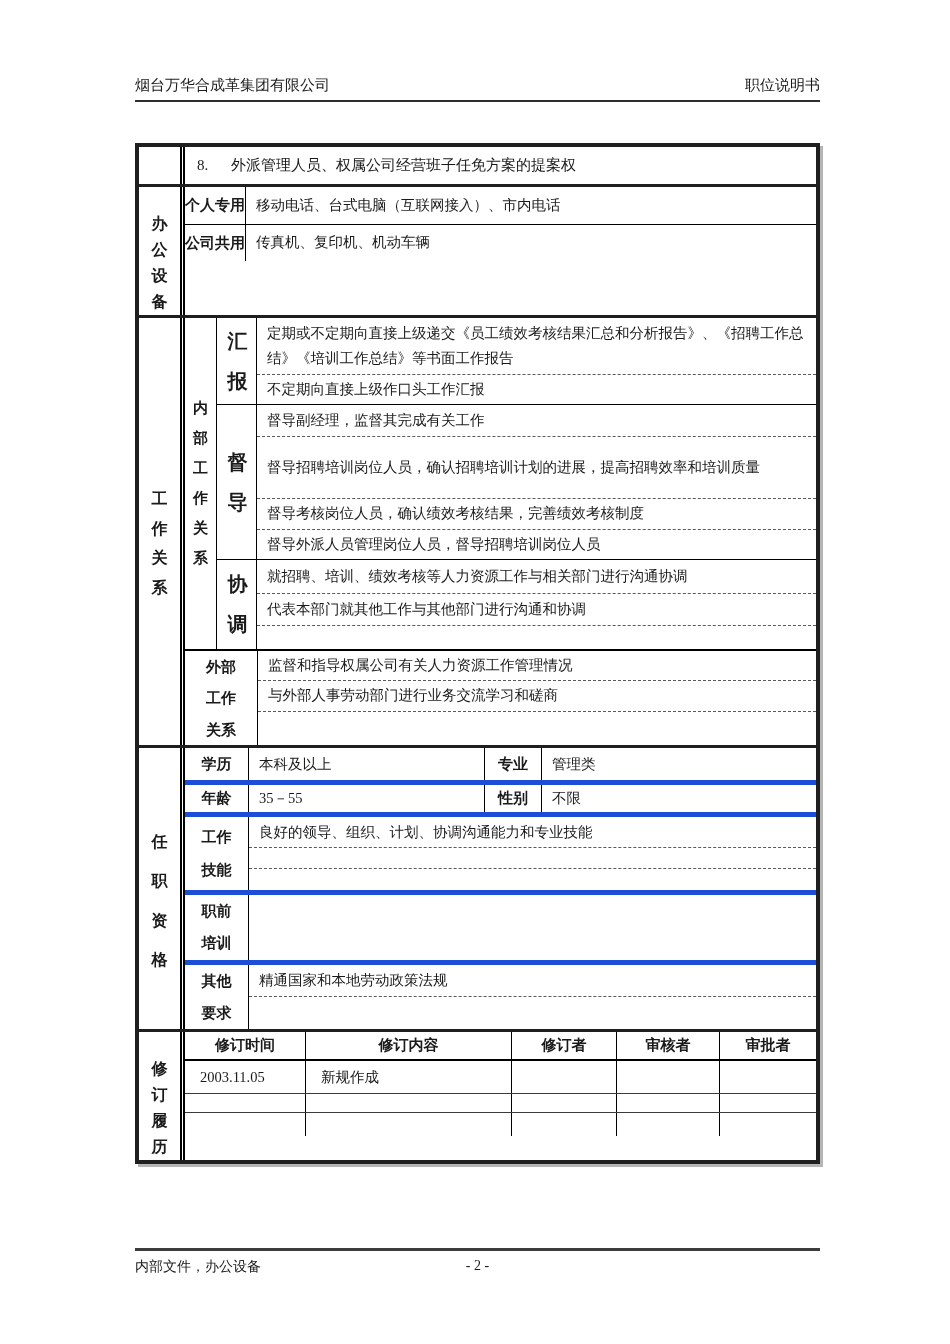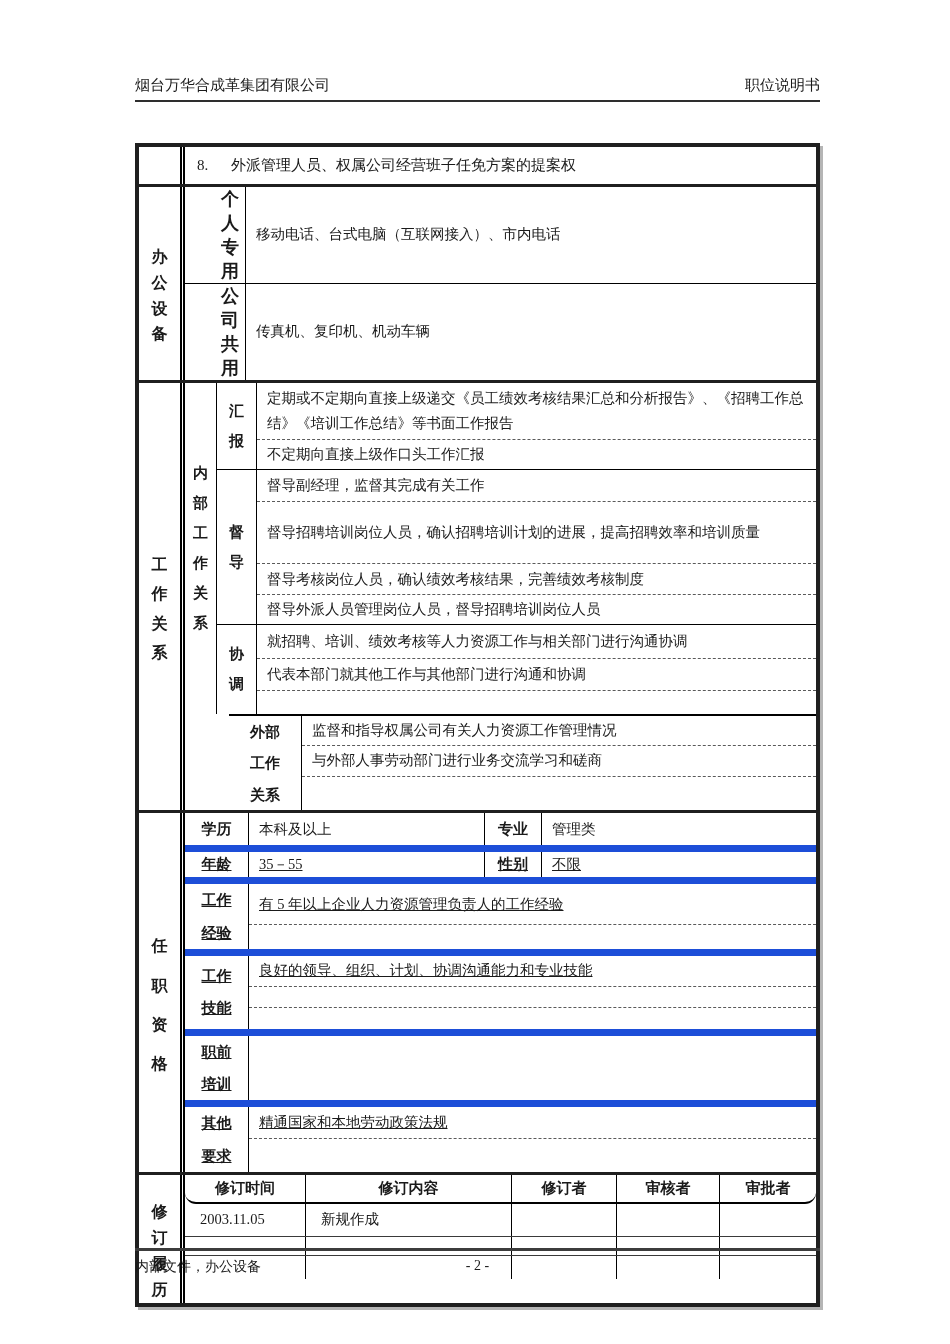--- a/index.html
+++ b/index.html
@@ -49,55 +49,55 @@
   
   .sec0-content { flex:1; display:flex; align-items:center; min-height:37px; padding:2px 8px 2px 6px; font-size:15px; }
   .num { display:inline-block; width:40px; flex:0 0 40px; padding-left:6px; }
 
   
   .o-row { display:flex; min-height:37px; }
   .o-row + .o-row { border-top:1px solid #000; }
   .sublabel {
     flex:0 0 61px; border-right:1px solid #000;
     display:flex; align-items:center; justify-content:center;
-    font-family:"Liberation Sans","DejaVu Sans",sans-serif; font-weight:bold; font-size:18px;padding-left:36px;
+    font-family:"Liberation Sans","DejaVu Sans",sans-serif; font-weight:bold; font-size:15px;
   }
   .val { flex:1; display:flex; align-items:center; padding:2px 4px 2px 10px; line-height:1.6; }
 
   
   .c2 { flex:0 0 32px; border-right:1px solid #000; display:flex; align-items:center; justify-content:center; }
   .c2 .vtext2 { display:block; width:1.1em; word-break:break-all; text-align:center;
     font-family:"Liberation Sans","DejaVu Sans",sans-serif; font-weight:bold; font-size:15px; line-height:2.0; }
   .c3 { flex:0 0 40px; border-right:1px solid #000; display:flex; align-items:center; justify-content:center; }
-  .c3 .vtext3 { display:block; width:1.1em; word-break:break-all; text-align:center;
-    font-family:"Liberation Sans","DejaVu Sans",sans-serif; font-weight:bold; font-size:15px; line-height:2.0; }
+  .c3 .vtext3 { display:block; width:1.1em; word-break:break-all; text-align:right;
+    font-family:"Liberation Sans","DejaVu Sans",sans-serif; font-weight:bold; font-size:20px; line-height:2.0; }
   .subsec { display:flex; }
   .subsec + .subsec { border-top:1px solid #000; }
   .rows > div + div { border-top:1px dashed #5a5a5a; }
   .r { display:flex; align-items:center; padding:2px 8px 2px 10px; line-height:1.72; }
-  .ext-block { border-top:2px solid #000; display:flex;margin-left:44px; }
+  .ext-block { border-top:2px solid #000; display:flex; }
   .ext-label { flex:0 0 73px; border-right:1px solid #000; display:flex; align-items:center; justify-content:center; }
   .ext-label span { display:block; width:2.3em; word-break:break-all; text-align:center;
     font-family:"Liberation Sans","DejaVu Sans",sans-serif; font-weight:bold; font-size:15px; line-height:2.1; }
 
   
-  .sec-qual .body > div + div { border-top:7px solid #1d4ed8;text-decoration:underline; }
+  .sec-qual .body > div + div { border-top:5px solid #1d4ed8; }
   .q-row { display:flex; min-height:32px; }
   .q-l  { flex:0 0 64px; border-right:1px solid #000; display:flex; align-items:center; justify-content:center;
           font-family:"Liberation Sans","DejaVu Sans",sans-serif; font-weight:bold; font-size:15px; }
   .q-v1 { flex:0 0 236px; border-right:1px solid #000; display:flex; align-items:center; padding-left:10px; }
   .q-l2 { flex:0 0 57px; border-right:1px solid #000; display:flex; align-items:center; justify-content:center;
           font-family:"Liberation Sans","DejaVu Sans",sans-serif; font-weight:bold; font-size:15px; }
   .q-v2 { flex:1; display:flex; align-items:center; padding-left:10px; }
   .q-block { display:flex; }
   .q-l .two-line { display:block; width:2.3em; word-break:break-all; text-align:center; line-height:2.15; }
 
   
   .rev-head { display:flex; min-height:29px; border-bottom:2px solid #000;
-    font-family:"Liberation Sans","DejaVu Sans",sans-serif; font-weight:bold; font-size:15px;border-radius:11px; }
+    font-family:"Liberation Sans","DejaVu Sans",sans-serif; font-weight:bold; font-size:15px; }
   .rev-head > div { display:flex; align-items:center; justify-content:center; }
   .rev-row { display:flex; }
   .rev-row + .rev-row { border-top:1px solid #3a3a3a; }
   .rev-row > div { display:flex; align-items:center; padding-left:15px; }
   .rc1 { flex:0 0 121px; border-right:1px solid #000; }
   .rc2 { flex:0 0 206px; border-right:1px solid #000; }
   .rc3 { flex:0 0 105px; border-right:1px solid #000; }
   .rc4 { flex:0 0 103px; border-right:1px solid #000; }
   .rc5 { flex:1; }
 
@@ -224,29 +224,20 @@
         <div class="q-v2">管理类</div>
       </div>
 
       <div class="q-row">
         <div class="q-l">年龄</div>
         <div class="q-v1">35－55</div>
         <div class="q-l2">性别</div>
         <div class="q-v2">不限</div>
       </div>
 
-      <div class="q-block">
-        <div class="q-l">
-          <span class="two-line">工作经验</span>
-        </div>
-        <div class="rows col grow">
-          <div class="r h40">有 5 年以上企业人力资源管理负责人的工作经验</div>
-          <div class="r h23"></div>
-        </div>
-      </div>
 
       <div class="q-block">
         <div class="q-l">
           <span class="two-line">工作技能</span>
         </div>
         <div class="rows col grow">
           <div class="r h30">良好的领导、组织、计划、协调沟通能力和专业技能</div>
           <div class="r h21"></div>
           <div class="r h22"></div>
         </div>

